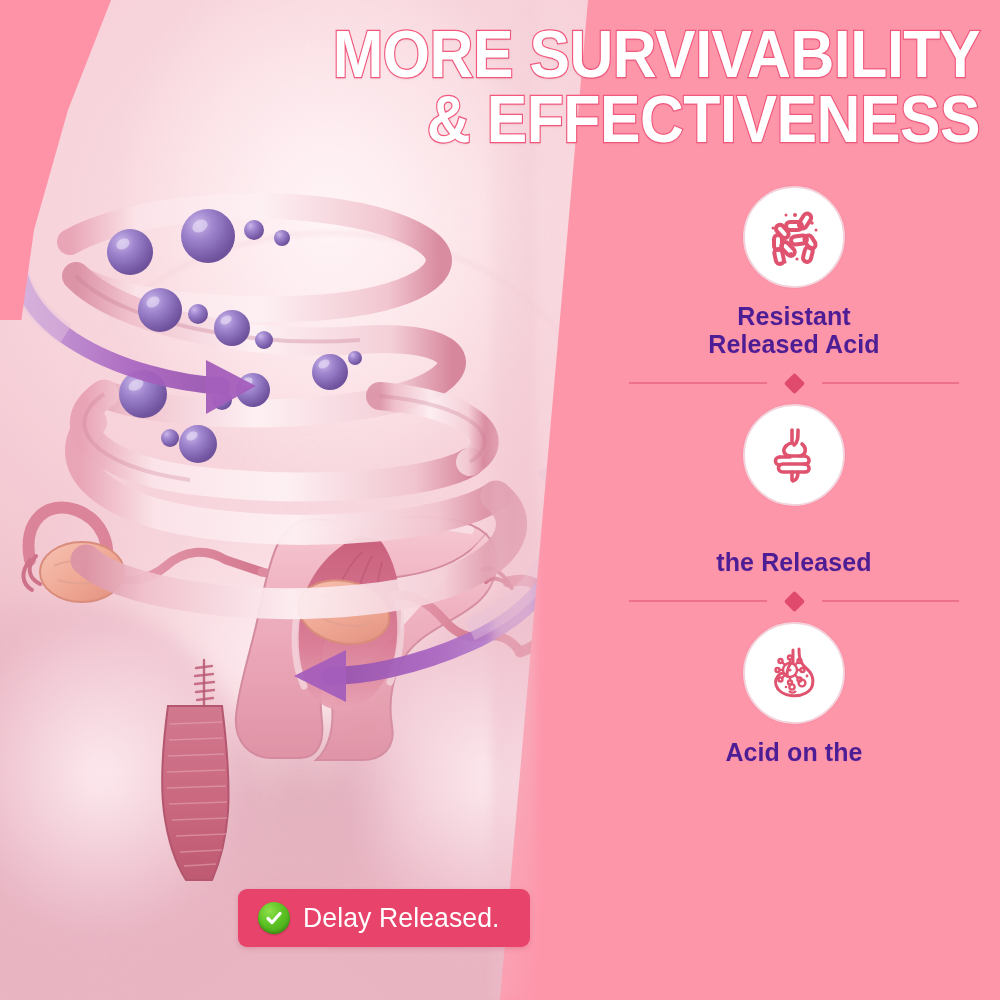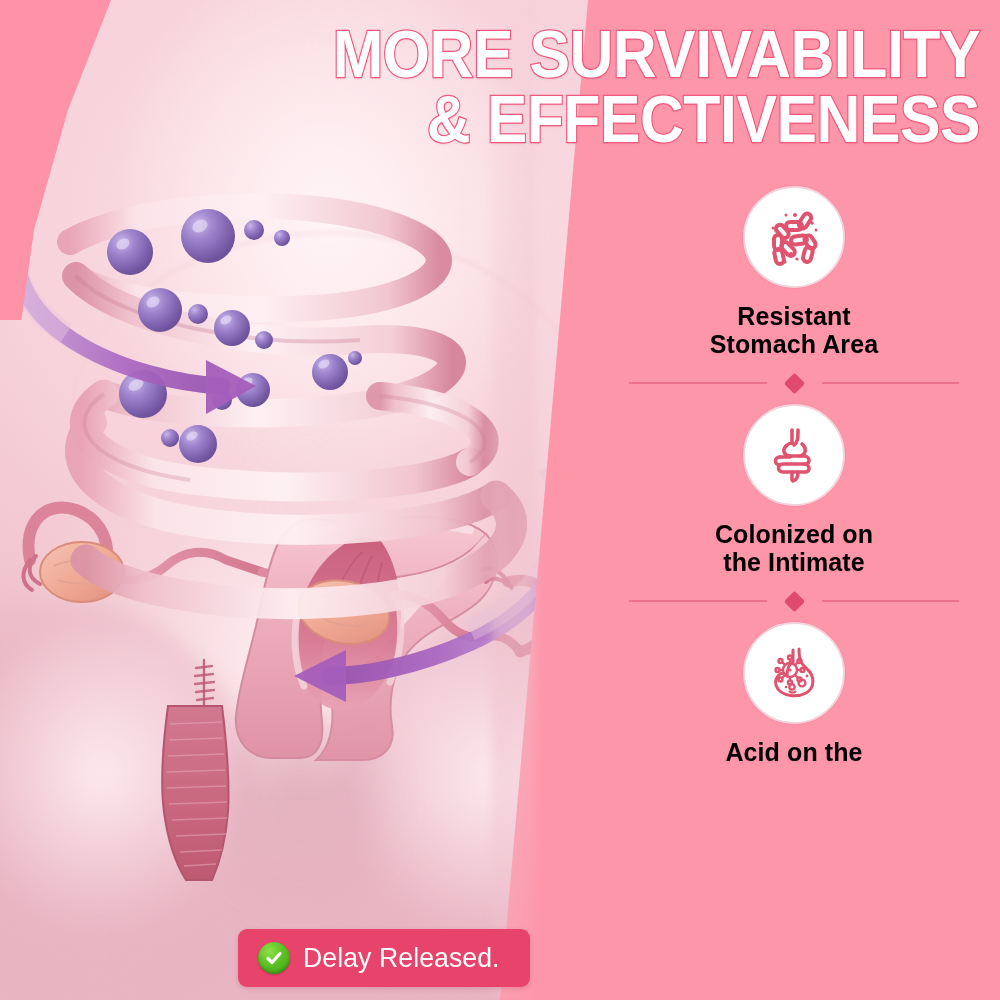--- a/index.html
+++ b/index.html
@@ -82,21 +82,21 @@
   .icon-circle{
     width:98px;height:98px;border-radius:50%;
     background:#FFFFFF;
     border:2px solid #F3D3DB;
     display:flex;align-items:center;justify-content:center;
     box-shadow:0 0 0 1px rgba(232,67,107,.10);
   }
   .icon-circle svg{display:block;}
   .feature-label{
     margin-top:14px;
-    color:#000000;
+    color:#4c1d95;
     font-size:25px;font-weight:bold;line-height:1.12;text-align:center;
     letter-spacing:.1px;
     text-shadow:0 1px 1px rgba(200,80,105,.12);
   }
   .divider{
     width:330px;height:22px;margin:14px 0 10px 0;
     display:flex;align-items:center;justify-content:center;gap:0;
   }
   .divider .rule{flex:1;height:2px;background:#E8647F;opacity:.75;}
   .divider .diamond{
@@ -118,21 +118,21 @@
     paint-order:stroke fill;
     transform:scaleX(.92);
     transform-origin:right top;
     text-shadow:0 2px 2px rgba(214,90,120,.18);
   }
   .title .l1{display:block;}
   .title .l2{display:block;}
 
   
   .badges{
-    position:absolute;left:0;top:928px;width:844px;height:60px;
+    position:absolute;left:0;top:888px;width:844px;height:60px;
     display:flex;align-items:center;gap:12px;padding-left:238px;box-sizing:border-box;
   }
   .badge{
     height:58px;border-radius:9px;background:#E8436B;
     display:flex;align-items:center;gap:13px;
     padding:0 20px;box-sizing:border-box;
     box-shadow:0 2px 5px rgba(160,40,70,.20);
   }
   .badge-text{
     color:#FFFFFF;font-size:28px;font-weight:normal;white-space:nowrap;
@@ -442,21 +442,21 @@
             <circle cx="23" cy="9" r="1.5"></circle>
             <circle cx="28" cy="48" r="2"></circle>
             <circle cx="34" cy="53" r="1.6"></circle>
             <circle cx="22" cy="56" r="1.6"></circle>
             <circle cx="10" cy="22" r="1.5"></circle>
           </g>
         </svg>
       </div>
       <div class="feature-label">
         <span>Resistant</span><br>
-        <span>Stomach Area</span>
+        <span>Released Acid</span>
       </div>
     </div>
 
     <div class="divider">
       <div class="rule"></div>
       <div class="diamond"></div>
       <div class="rule"></div>
     </div>
 
     <div class="feature">
@@ -473,22 +473,22 @@
             <path d="M27,32 L41,32 C47,32 48,40 42,40 L20,40 C14,40 14,48 20,48 L41,48"></path>
             <path d="M17,33 C11,33 11,41 17,41"></path>
             <path d="M17,33 L27,33"></path>
             <path d="M41,40 C47,40 48,48 42,48"></path>
             <path d="M29,48 L29,56"></path>
             <path d="M35,48 C35,53 34,56 30,57"></path>
           </g>
         </svg>
       </div>
       <div class="feature-label">
-        <span>Colonized on</span><br>
-        <span>the Intimate</span>
+        <br>
+        <span>the Released</span>
       </div>
     </div>
 
     <div class="divider">
       <div class="rule"></div>
       <div class="diamond"></div>
       <div class="rule"></div>
     </div>
 
     <div class="feature">

